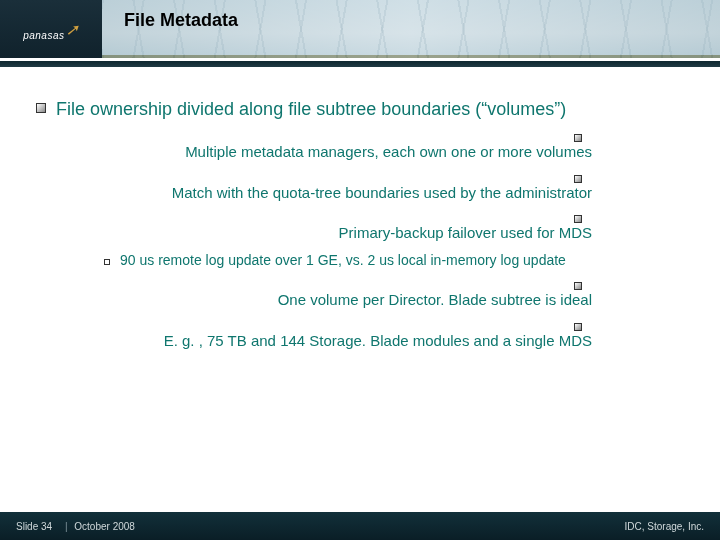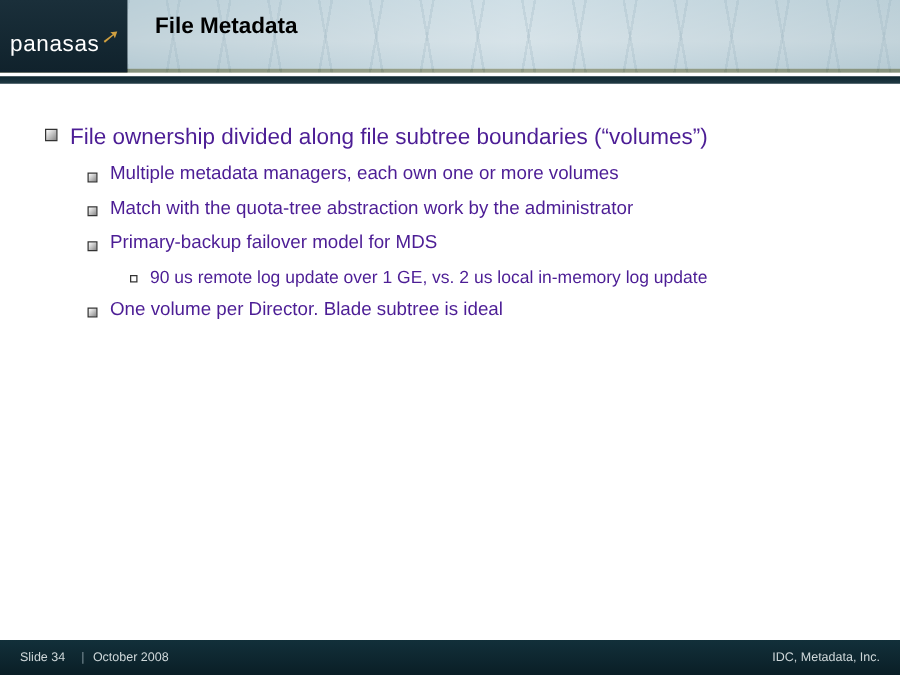--- a/index.html
+++ b/index.html
@@ -18,40 +18,41 @@
       repeating-linear-gradient(100deg, rgba(80,120,140,.25) 0 2px, transparent 2px 40px),
       repeating-linear-gradient(80deg, rgba(80,120,140,.25) 0 2px, transparent 2px 40px),
       linear-gradient(to right, #9fb8c2 0%, #c8d8df 50%, #9fb8c2 100%);
   }
   .logo-box {
     position: absolute; left: 0; top: 0; width: 102px; height: 58px;
     background: linear-gradient(to bottom, #1a2f3a 0%, #10222c 100%);
     display: flex; align-items: center; justify-content: center;
   }
   .logo-text {
-    color: #fff; font-size: 18px; letter-spacing: 0.5px; font-weight: 400;
+    color: #fff; font-size: 10px; letter-spacing: 0.5px; font-weight: 400;
+    font-style: italic;
     margin-top: 12px;
   }
   .logo-swoosh {
     color: #d0a040; font-size: 16px; font-style: italic; margin-left: 1px;
   }
   .title {
     position: absolute; left: 124px; top: 10px; font-size: 18px; font-weight: bold; color: #000;
   }
   .hr-dark {
     position: absolute; left: 0; top: 61px; width: 100%; height: 6px;
     background: linear-gradient(to bottom, #0e2730, #203a44);
   }
 
   .body {
     position: absolute; left: 0; top: 90px; width: 628px; padding: 0 36px;
-    color: #4c1d95;
+    color: #0f766e;
   }
   .lvl1 { font-size: 18px; margin: 8px 0 4px 0; display: flex; align-items: flex-start; }
-  .lvl2 { font-size: 15px; margin: 8px 0 0 34px; display: flex; align-items: center; }
+  .lvl2 { font-size: 15px; margin: 8px 0 0 34px; display: flex; align-items: flex-end; flex-direction: column; }
   .lvl3 { font-size: 14px; margin: 8px 0 0 68px; display: flex; align-items: center; }
   .bu {
     flex: 0 0 auto; width: 10px; height: 10px; margin: 5px 10px 0 0;
     border: 1px solid #333; background: linear-gradient(135deg,#fff,#888);
   }
   .bu.sm { width: 8px; height: 8px; margin-top: 5px; }
   .bu.xs { width: 6px; height: 6px; margin-top: 5px; background:#fff; }
   .txt { flex: 1 1 auto; line-height: 1.3; }
 
   .footer {
@@ -84,42 +85,46 @@
       <span class="bu"></span>
       <span class="txt">File ownership divided along file subtree boundaries (“volumes”)</span>
     </div>
 
     <div class="lvl2">
       <span class="bu sm"></span>
       <span class="txt">Multiple metadata managers, each own one or more volumes</span>
     </div>
     <div class="lvl2">
       <span class="bu sm"></span>
-      <span class="txt">Match with the quota-tree abstraction work by the administrator</span>
+      <span class="txt">Match with the quota-tree boundaries used by the administrator</span>
     </div>
     <div class="lvl2">
       <span class="bu sm"></span>
-      <span class="txt">Primary-backup failover model for MDS</span>
+      <span class="txt">Primary-backup failover used for MDS</span>
     </div>
 
     <div class="lvl3">
       <span class="bu xs"></span>
       <span class="txt">90 us remote log update over 1 GE, vs. 2 us local in-memory log update</span>
     </div>
 
     <div class="lvl2">
       <span class="bu sm"></span>
       <span class="txt">One volume per Director. Blade subtree is ideal</span>
     </div>
 
+    <div class="lvl2">
+      <span class="bu sm"></span>
+      <span class="txt">E. g. , 75 TB and 144 Storage. Blade modules and a single MDS</span>
+    </div>
 
   </div>
 
   <div class="footer">
     <div class="left">
       <span>Slide 34</span>
       <span class="sep">|</span>
       <span>October 2008</span>
     </div>
-    <div class="right">IDC, Metadata, Inc.</div>
+    <div class="right">IDC, Storage, Inc.</div>
   </div>
 
 </div>
 
 </body></html>

